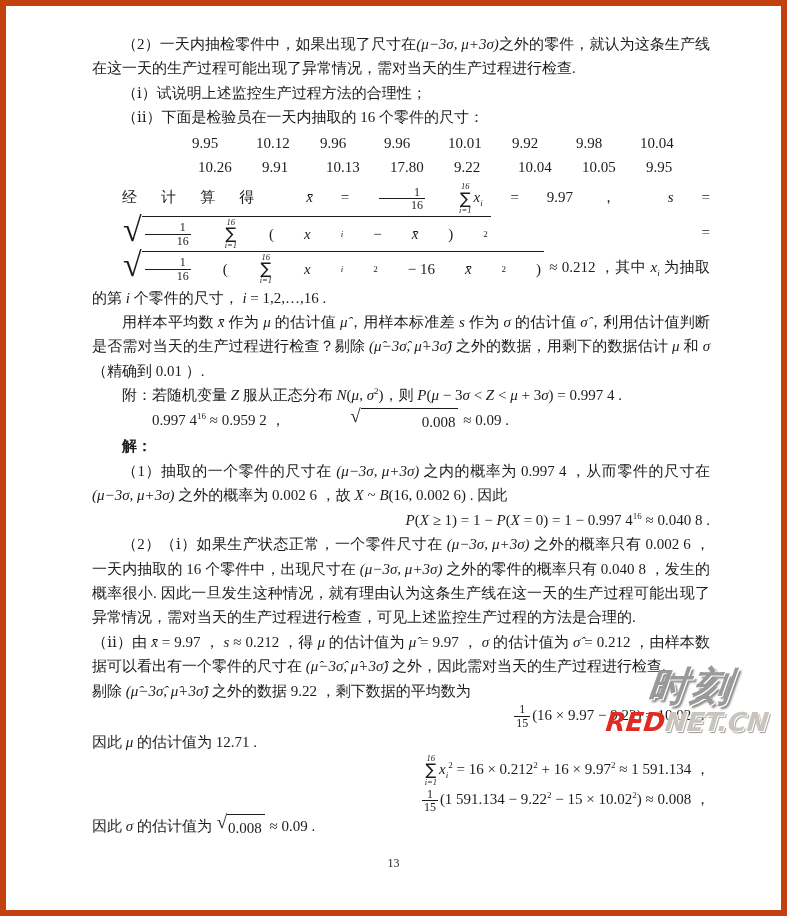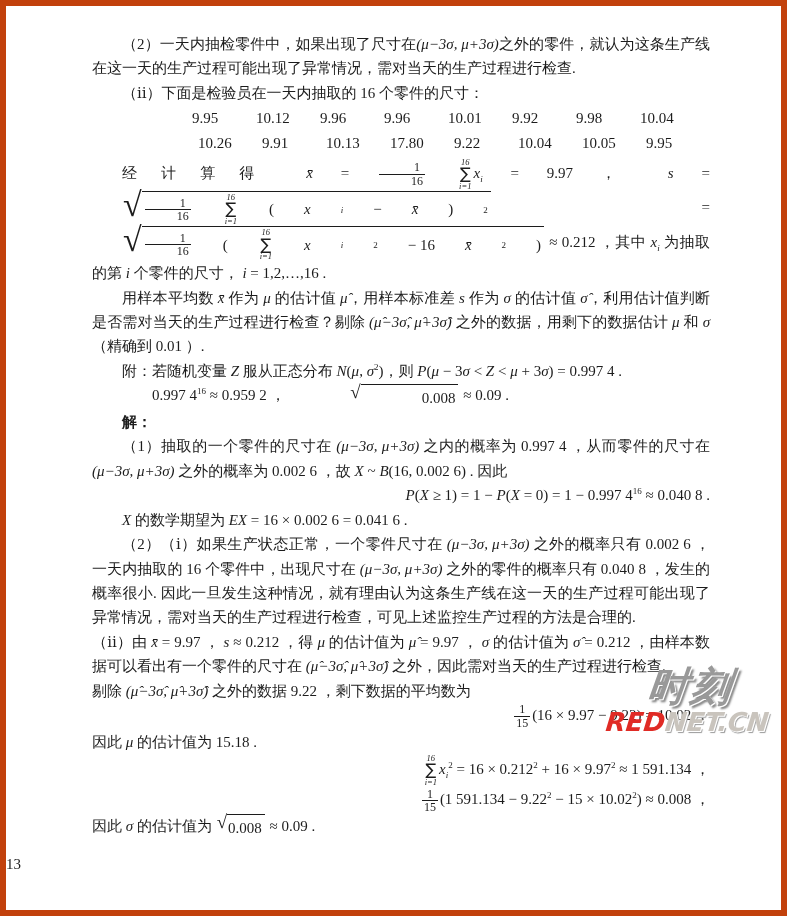--- a/index.html
+++ b/index.html
@@ -50,30 +50,31 @@
     font-family:"DejaVu Sans",sans-serif;font-weight:bold;font-style:italic;
     font-size:40px;line-height:1.0;letter-spacing:3px;
     text-shadow:1px 1px 0 #ffffff,3px 3px 2px #8a8a8a;
   }
   .wm2{
     font-family:"DejaVu Sans",sans-serif;font-weight:bold;font-style:italic;
     font-size:26px;line-height:1.05;margin-top:3px;white-space:nowrap;
   }
   .wm2 .wmgray{text-shadow:1px 1px 0 #ffffff,2px 2px 1px #9b9b9b;}
   .pagenum{
-    position:absolute;left:0;right:0;top:850px;
-    font-size:15px;color:#1c1c1c;
+    position:absolute;left:0;right:0;top:850px;text-align:center;
+    font-size:12px;color:#1c1c1c;
   }
 </style>
 </head>
 <body>
 
 <div class="page">
   <div class="content">
       <p class="p ind2"><span class="tx">（2）一天内抽检零件中，如果出现了尺寸在</span><span class="ti">(μ−3σ, μ+3σ)</span><span class="tx">之外的零件，就认为这条生产线在这一天的生产过程可能出现了异常情况，需对当天的生产过程进行检查.</span></p>
+      <p class="p ind2"><span class="tx">（ⅰ）试说明上述监控生产过程方法的合理性；</span></p>
       <p class="p ind2"><span class="tx">（ⅱ）下面是检验员在一天内抽取的 16 个零件的尺寸：</span></p>
       <div class="nums">
         <div class="row">
           <span class="cell">9.95</span>
           <span class="cell">10.12</span>
           <span class="cell">9.96</span>
           <span class="cell">9.96</span>
           <span class="cell">10.01</span>
           <span class="cell">9.92</span>
           <span class="cell">9.98</span>
@@ -143,29 +144,28 @@
       <p class="p ind2"><span class="tx">附：若随机变量 </span><span class="ti">Z</span><span class="tx"> 服从正态分布 </span><span class="ti">N</span><span class="tx">(</span><span class="ti">μ</span><span class="tx">, </span><span class="ti">σ</span><sup class="ts">2</sup><span class="tx">)，则 </span><span class="ti">P</span><span class="tx">(</span><span class="ti">μ</span><span class="tx"> − 3</span><span class="ti">σ</span><span class="tx"> &lt; </span><span class="ti">Z</span><span class="tx"> &lt; </span><span class="ti">μ</span><span class="tx"> + 3</span><span class="ti">σ</span><span class="tx">) = 0.997 4 .</span></p>
       <p class="p ind4"><span class="tx">0.997 4</span><sup class="ts">16</sup><span class="tx"> ≈ 0.959 2 ， </span><span class="sqrt">
           <span class="rad">√</span>
           <span class="inner">
             <span class="tx">0.008</span>
           </span>
         </span><span class="tx"> ≈ 0.09 .</span></p>
       <p class="p ind2 bold"><span class="tx">解：</span></p>
       <p class="p ind2"><span class="tx">（1）抽取的一个零件的尺寸在 </span><span class="ti">(μ−3σ, μ+3σ)</span><span class="tx"> 之内的概率为 0.997 4 ，从而零件的尺寸在 </span><span class="ti">(μ−3σ, μ+3σ)</span><span class="tx"> 之外的概率为 0.002 6 ，故 </span><span class="ti">X</span><span class="tx"> ~ </span><span class="ti">B</span><span class="tx">(16, 0.002 6) . 因此</span></p>
       <p class="p center"><span class="ti">P</span><span class="tx">(</span><span class="ti">X</span><span class="tx"> ≥ 1) = 1 − </span><span class="ti">P</span><span class="tx">(</span><span class="ti">X</span><span class="tx"> = 0) = 1 − 0.997 4</span><sup class="ts">16</sup><span class="tx"> ≈ 0.040 8  .</span></p>
-      <p class="p ind2"><span class="ti">X</span><span class="tx"> 的数学期望为 </span><span class="ti">EX</span><span class="tx"> = 16 × 0.002 6 = 0.041 6 .</span></p>
       <p class="p ind2"><span class="tx">（2）（ⅰ）如果生产状态正常，一个零件尺寸在 </span><span class="ti">(μ−3σ, μ+3σ)</span><span class="tx"> 之外的概率只有 0.002 6 ，一天内抽取的 16 个零件中，出现尺寸在 </span><span class="ti">(μ−3σ, μ+3σ)</span><span class="tx"> 之外的零件的概率只有 0.040 8 ，发生的概率很小. 因此一旦发生这种情况，就有理由认为这条生产线在这一天的生产过程可能出现了异常情况，需对当天的生产过程进行检查，可见上述监控生产过程的方法是合理的.</span></p>
       <p class="p ind0"><span class="tx">（ⅱ）由 </span><span class="ti">x̄</span><span class="tx"> = 9.97 ， </span><span class="ti">s</span><span class="tx"> ≈ 0.212 ，得 </span><span class="ti">μ</span><span class="tx"> 的估计值为 </span><span class="ti">μ̂</span><span class="tx"> = 9.97 ， </span><span class="ti">σ</span><span class="tx"> 的估计值为 </span><span class="ti">σ̂</span><span class="tx"> = 0.212 ，由样本数据可以看出有一个零件的尺寸在 </span><span class="ti">(μ̂−3σ̂, μ̂+3σ̂)</span><span class="tx"> 之外，因此需对当天的生产过程进行检查.</span></p>
       <p class="p ind0"><span class="tx">剔除 </span><span class="ti">(μ̂−3σ̂, μ̂+3σ̂)</span><span class="tx"> 之外的数据 9.22 ，剩下数据的平均数为</span></p>
       <p class="p center"><span class="frac">
           <span class="num">1</span>
           <span class="den">15</span>
         </span><span class="tx">(16 × 9.97 − 9.22) = 10.02 ，</span></p>
-      <p class="p ind0"><span class="tx">因此 </span><span class="ti">μ</span><span class="tx"> 的估计值为 15.18 .</span></p>
+      <p class="p ind0"><span class="tx">因此 </span><span class="ti">μ</span><span class="tx"> 的估计值为 12.71 .</span></p>
       <p class="p center"><span class="sum">
           <span class="lim up">16</span>
           <span class="sg">∑</span>
           <span class="lim lo">i=1</span>
         </span><span class="ti">x</span><sub class="tb">i</sub><sup class="ts">2</sup><span class="tx"> = 16 × 0.212</span><sup class="ts">2</sup><span class="tx"> + 16 × 9.97</span><sup class="ts">2</sup><span class="tx"> ≈ 1 591.134 ，</span></p>
       <p class="p center"><span class="frac">
           <span class="num">1</span>
           <span class="den">15</span>
         </span><span class="tx">(1 591.134 − 9.22</span><sup class="ts">2</sup><span class="tx"> − 15 × 10.02</span><sup class="ts">2</sup><span class="tx">) ≈ 0.008 ，</span></p>
       <p class="p ind0"><span class="tx">因此 </span><span class="ti">σ</span><span class="tx"> 的估计值为 </span><span class="sqrt">

